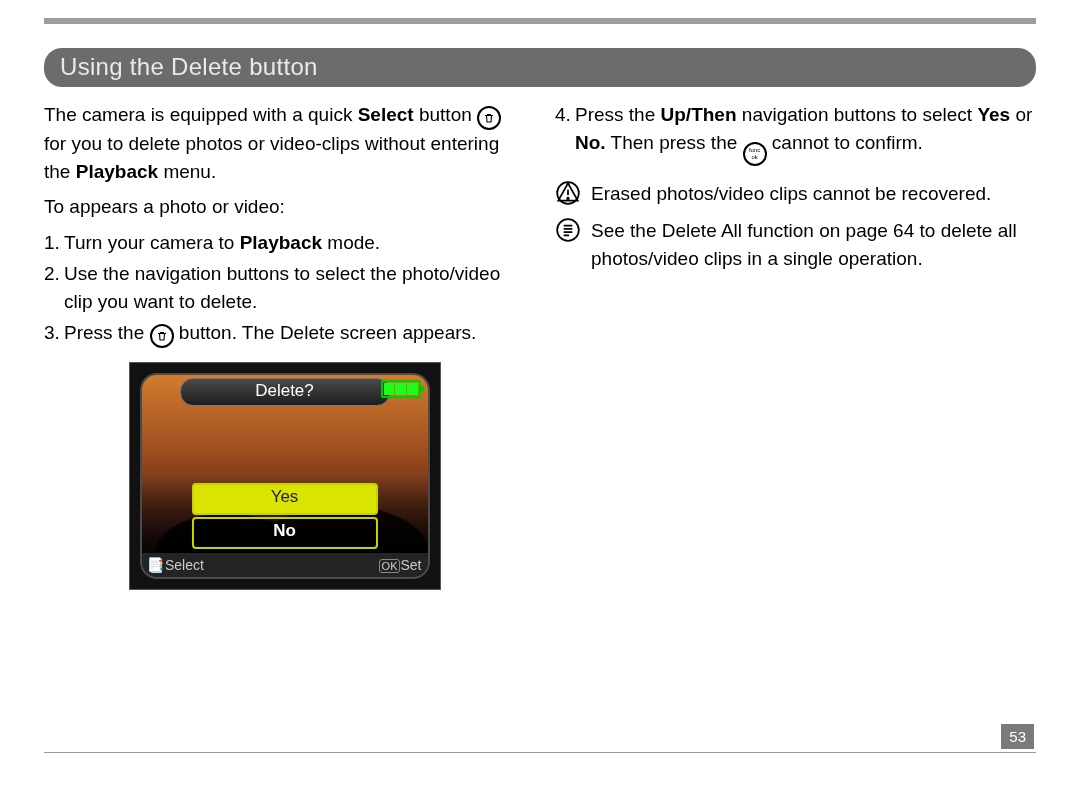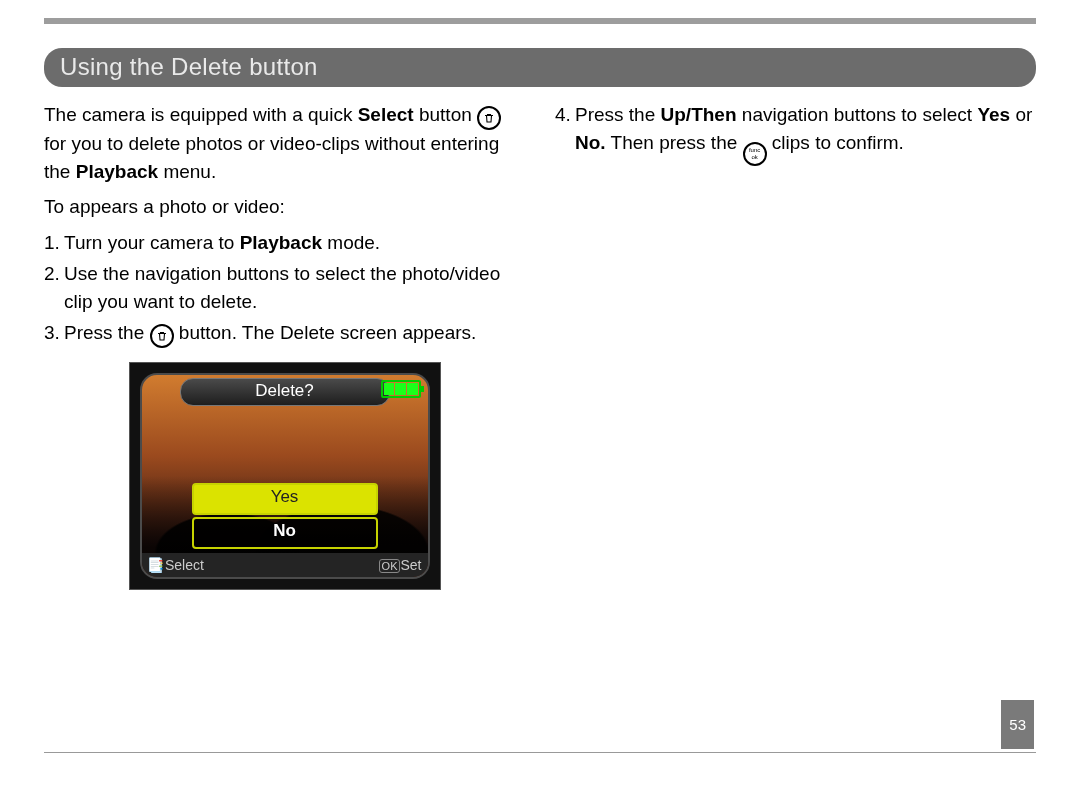--- a/index.html
+++ b/index.html
@@ -163,21 +163,21 @@
       radial-gradient(ellipse at 70% 100%, rgba(0,0,0,0.85) 30%, transparent 31%),
       linear-gradient(0deg, rgba(0,0,0,0.8) 0%, transparent 70%);
   }
   .page-num {
     position:absolute;
     right:46px;
     bottom:36px;
     background:#7a7a7a;
     color:#fff;
     font-size:15px;
-    padding:16px 8px;
+    padding:4px 8px;
   }
   .bottom-rule{
     position:absolute;
     left:44px; right:44px; bottom:32px;
     height:1px; background:#999;
   }
   .page-wrap{ position:relative; width:1080px; height:785px; }
 </style>
 </head>
 <body>
@@ -241,26 +241,46 @@
       </div>
     </div>
 
     <div class="col">
       <div class="ol-item">
         <div class="ol-num">4.</div>
         <div class="ol-body">
           <span>Press the </span><span class="bold">Up/Then</span><span> navigation buttons to select </span><span class="bold">Yes</span><span> or </span><span class="bold">No.</span><span> Then press the </span><span class="icon-circle func">
                 <span>func</span>
                 <span>ok</span>
-              </span><span> clips to confirm.</span>
+              </span><span> cannot to confirm.</span>
         </div>
       </div>
 
       <div style="height:10px"></div>
 
-
+      <div class="note-row">
+        <div class="note-icon">
+          <svg viewBox="0 0 24 24" fill="none" stroke="#000" stroke-width="1.6">
+                <circle cx="12" cy="12" r="10"></circle>
+                <path d="M12 3 L21 19 L3 19 Z" fill="none"></path>
+                <line x1="12" y1="9" x2="12" y2="14"></line>
+                <circle cx="12" cy="17" r="0.8" fill="#000"></circle>
+              </svg>
+        </div>
+        <div class="note-text">Erased photos/video clips cannot be recovered.</div>
+      </div>
+
+      <div class="note-row">
+        <div class="note-icon">
+          <svg viewBox="0 0 24 24" fill="none" stroke="#000" stroke-width="1.6">
+                <circle cx="12" cy="12" r="10"></circle>
+                <path d="M8 8h8M8 11h8M8 14h8M8 17h5"></path>
+              </svg>
+        </div>
+        <div class="note-text">See the Delete All function on page 64 to delete all photos/video clips in a single operation.</div>
+      </div>
     </div>
   </div>
 </div>
 
 <div class="bottom-rule"></div>
 <div class="page-num">53</div>
 </div>
 
 </body></html>

